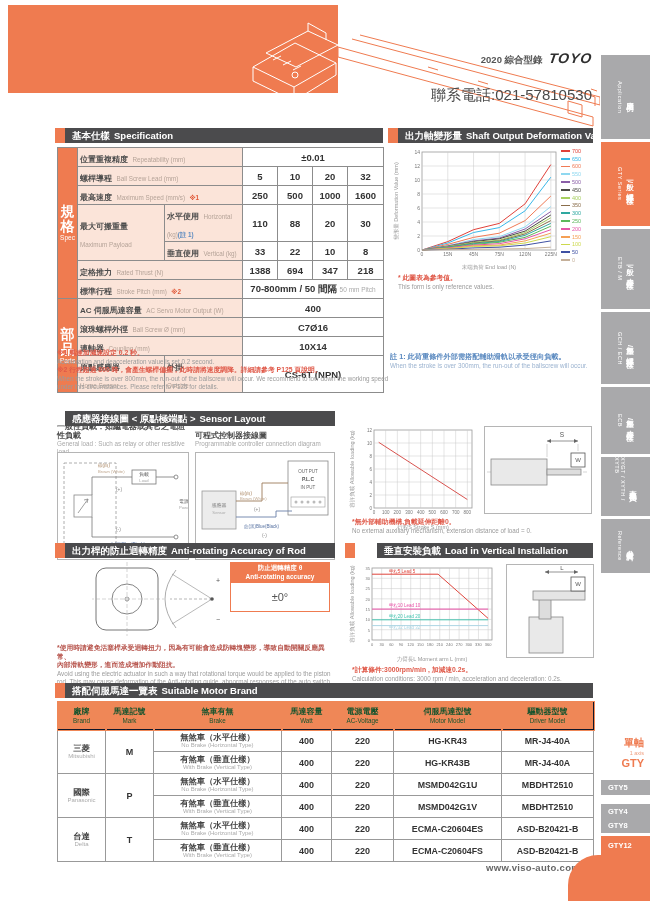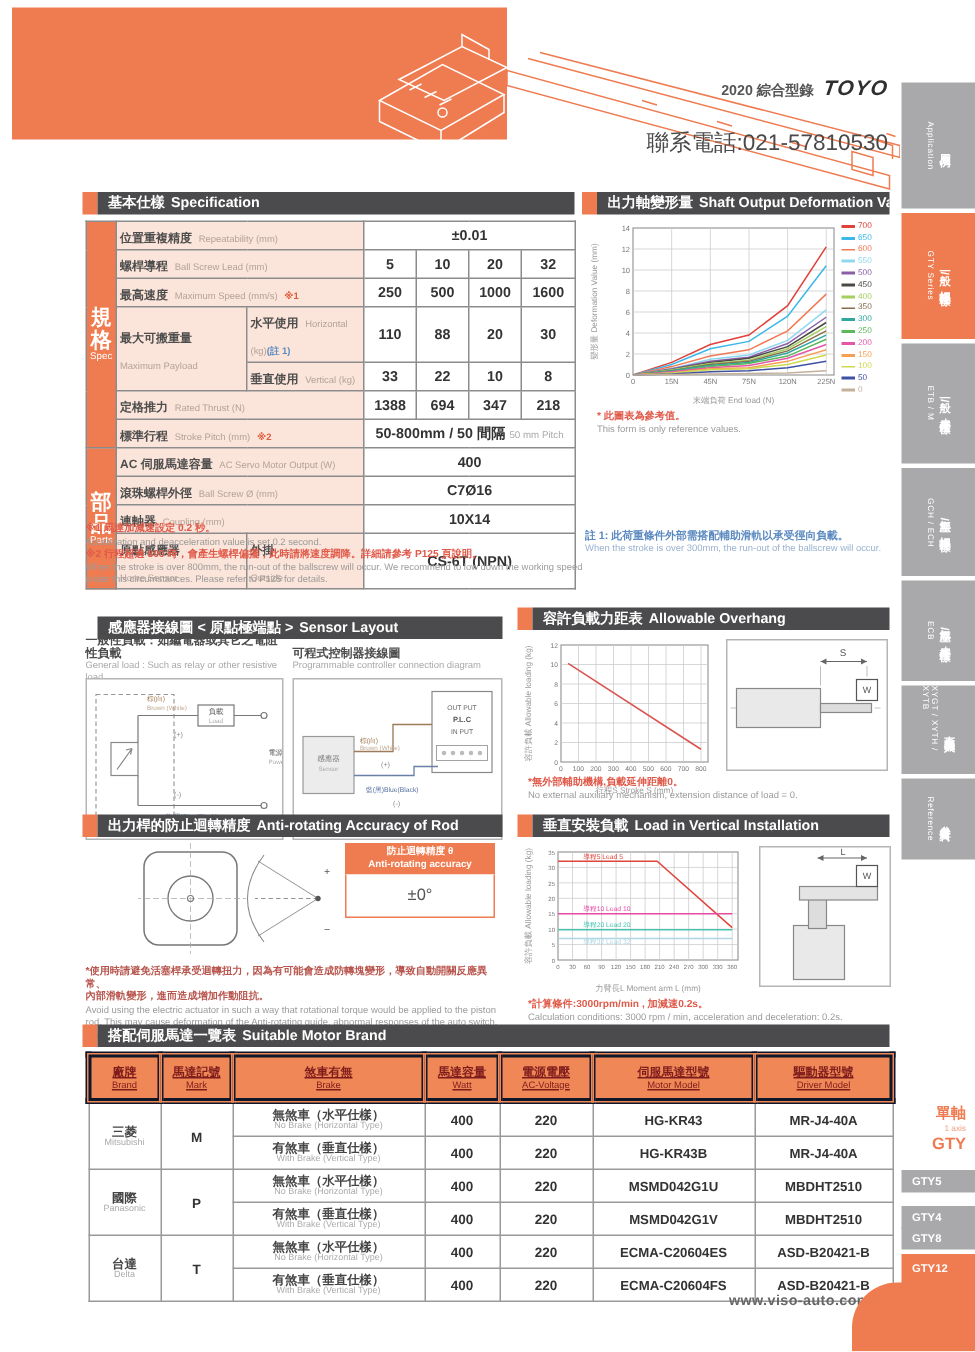--- a/index.html
+++ b/index.html
@@ -54,21 +54,21 @@
   .boxed{border:1px solid #b5b5b5;background:#fff;}
 
   
   .acc-box{position:absolute;left:230px;top:562px;width:100px;}
   .acc-head{background:#ef7b50;color:#fff;text-align:center;font-size:6.5px;font-weight:bold;line-height:8.5px;padding:2px 0;}
   .acc-body{border:1px solid #ef7b50;border-top:none;background:#fff;text-align:center;font-size:11px;color:#555;padding:8px 0;}
 
   
   .motor-table{position:absolute;left:57px;top:701px;width:536px;table-layout:fixed;}
   .motor-table td{border:1px solid #999;height:21px;background:#fff;text-align:center;vertical-align:middle;padding:0;}
-  .motor-table td.hd{background:#ef8757;color:#7f1d1d;border:4px solid #0f172a;outline:1px solid #ef8757;height:27px;text-decoration:underline;}
+  .motor-table td.hd{background:#ef8757;color:#14532d;border:1px solid #0f172a;outline:1px solid #ef8757;height:27px;}
   .hd .zh{font-size:8px;font-weight:bold;line-height:10px;display:block;}
   .hd .en{font-size:6.3px;line-height:8px;display:block;}
   .m-zh{font-size:8.3px;font-weight:bold;color:#444;display:block;line-height:10px;}
   .m-en{font-size:6px;color:#ababab;display:block;line-height:7px;}
   .m-num{font-size:9px;color:#333;font-weight:bold;}
   .m-model{font-size:8.8px;color:#333;font-weight:bold;}
 
   
   .lg-col{position:absolute;left:561px;top:147px;width:34px;}
   .lg-row{display:flex;align-items:center;height:7.8px;}
@@ -210,21 +210,21 @@
     </tr>
     <tr>
       <td class="lbl" colspan="2"><span class="zh">定格推力</span> <span class="en">Rated Thrust (N)</span></td>
       <td class="val">1388</td>
       <td class="val">694</td>
       <td class="val">347</td>
       <td class="val">218</td>
     </tr>
     <tr>
       <td class="lbl" colspan="2"><span class="zh">標準行程</span> <span class="en">Stroke Pitch (mm)</span> <span class="mark-red">※2</span></td>
-      <td class="val" colspan="4"><span>50-800mm / 50 間隔</span> <span class="sub-en">50 mm Pitch</span></td>
+      <td class="val" colspan="4"><span>70-800mm / 50 間隔</span> <span class="sub-en">50 mm Pitch</span></td>
     </tr>
     <tr>
       <td class="band" rowspan="4">
         <div class="zh">部<br>品</div>
         <div class="en">Parts</div>
       </td>
       <td class="lbl" colspan="2"><span class="zh">AC 伺服馬達容量</span> <span class="en">AC Servo Motor Output (W)</span></td>
       <td class="val" colspan="4">400</td>
     </tr>
     <tr>
@@ -418,24 +418,20 @@
     <circle cx="124" cy="49" r="1.5" fill="#bbb"></circle>
     <path d="M40,48 L66,48 L66,30 L92,30" stroke="#9c7a5a" stroke-width="0.9" fill="none"></path>
     <path d="M40,64 L80,64 L80,58 L96,58" stroke="#6a80a8" stroke-width="0.9" fill="none"></path>
     <text x="44" y="42" font-size="4.5" fill="#a07850">棕(白)</text>
     <text x="44" y="47" font-size="4.2" fill="#c0a890">Brown (White)</text>
     <text x="58" y="58" font-size="4.8" fill="#888">(+)</text>
     <text x="48" y="75" font-size="4.5" fill="#5570a0">藍(黑)Blue(Black)</text>
     <text x="66" y="84" font-size="4.8" fill="#888">(-)</text>
   </svg>
 
-  <div class="sec-bar" style="left:345px;top:405px;width:248px;">
-    <div class="orange-chip"></div>
-    <div class="bar-body"><span>容許負載力距表</span><span class="bar-en">Allowable Overhang</span></div>
-  </div>
   <svg id="chart-overhang" class="abs" style="left:348px;top:424px;" width="130" height="106">
       <rect x="26" y="6" width="98" height="78" fill="#fff" stroke="#999" stroke-width="0.8"></rect>
       <text x="24" y="85.8" text-anchor="end" font-size="4.5" fill="#777">0</text>
       <line x1="26" x2="124" y1="71" y2="71" stroke="#c9c9c9" stroke-width="0.5"></line>
       <text x="24" y="72.8" text-anchor="end" font-size="4.5" fill="#777">2</text>
       <line x1="26" x2="124" y1="58" y2="58" stroke="#c9c9c9" stroke-width="0.5"></line>
       <text x="24" y="59.8" text-anchor="end" font-size="4.5" fill="#777">4</text>
       <line x1="26" x2="124" y1="45" y2="45" stroke="#c9c9c9" stroke-width="0.5"></line>
       <text x="24" y="46.8" text-anchor="end" font-size="4.5" fill="#777">6</text>
       <line x1="26" x2="124" y1="32" y2="32" stroke="#c9c9c9" stroke-width="0.5"></line>
@@ -505,21 +501,21 @@
       <div>Anti-rotating accuracy</div>
     </div>
     <div class="acc-body">±0°</div>
   </div>
   <div class="abs" style="left:57px;top:644px;width:278px;">
     <div class="note-red" style="color:#b8564e">*使用時請避免活塞桿承受迴轉扭力，因為有可能會造成防轉塊變形，導致自動開關反應異常、</div>
     <div class="note-red" style="color:#b8564e">內部滑軌變形，進而造成增加作動阻抗。</div>
     <div class="note-gray">Avoid using the electric actuator in such a way that rotational torque would be applied to the piston rod. This may cause deformation of the Anti-rotating guide, abnormal responses of the auto switch, play in the internal guide or an increase in the sliding resistance.</div>
   </div>
 
-  <div class="sec-bar" style="left:345px;top:543px;width:248px;">
+  <div class="sec-bar" style="left:345px;top:543px;width:248px;gap:22px;">
     <div class="orange-chip"></div>
     <div class="bar-body"><span>垂直安裝負載</span><span class="bar-en">Load in Vertical Installation</span></div>
   </div>
   <svg id="chart-vertical" class="abs" style="left:348px;top:562px;" width="152" height="100">
       <rect x="24" y="6" width="120" height="72" fill="#fff" stroke="#999" stroke-width="0.8"></rect>
       <text x="22" y="79.8" text-anchor="end" font-size="4" fill="#777">0</text>
       <line x1="24" x2="144" y1="67.71428571428572" y2="67.71428571428572" stroke="#c9c9c9" stroke-width="0.5"></line>
       <text x="22" y="69.51428571428572" text-anchor="end" font-size="4" fill="#777">5</text>
       <line x1="24" x2="144" y1="57.42857142857143" y2="57.42857142857143" stroke="#c9c9c9" stroke-width="0.5"></line>
       <text x="22" y="59.22857142857143" text-anchor="end" font-size="4" fill="#777">10</text>

